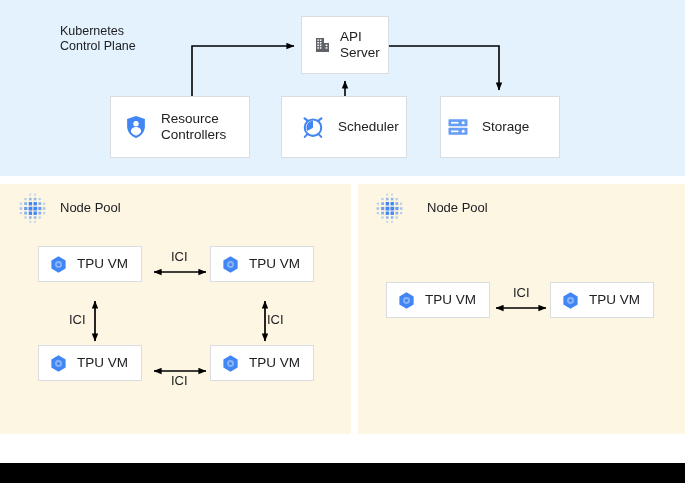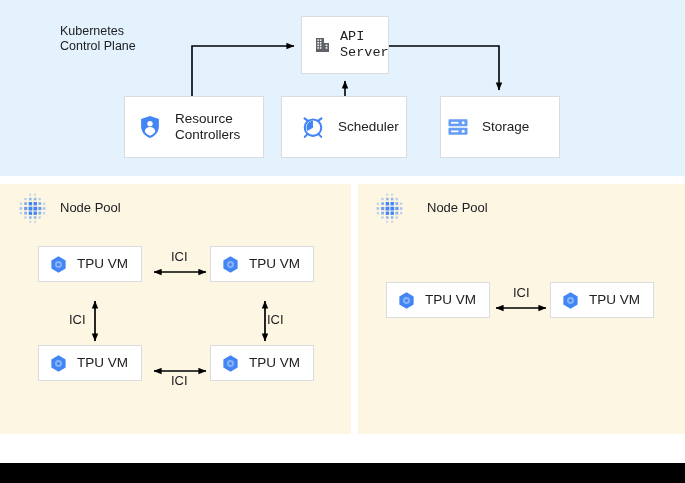--- a/index.html
+++ b/index.html
@@ -88,24 +88,24 @@
   .node-label {
     font-size: 13.5px;
     color: #202124;
     line-height: 16px;
     white-space: pre-line;
   }
 
   
   #box-api-server {
     left: 301px;  top: 16px;  width: 88px;  height: 58px;
-    padding-left: 10px;  gap: 8px; font-family: Liberation Mono, monospace;
+    padding-left: 10px;  gap: 8px;
   }
   #box-resource-controllers {
-    left: 124px; top: 96px; width: 140px; height: 62px;
+    left: 110px; top: 96px; width: 140px; height: 62px;
     padding-left: 12px; gap: 12px;
   }
   #box-scheduler {
     left: 281px; top: 96px; width: 126px; height: 62px;
     padding-left: 18px; gap: 12px;
   }
   #box-storage {
     left: 440px; top: 96px; width: 120px; height: 62px;
     padding-left: 5px; gap: 12px;
   }

